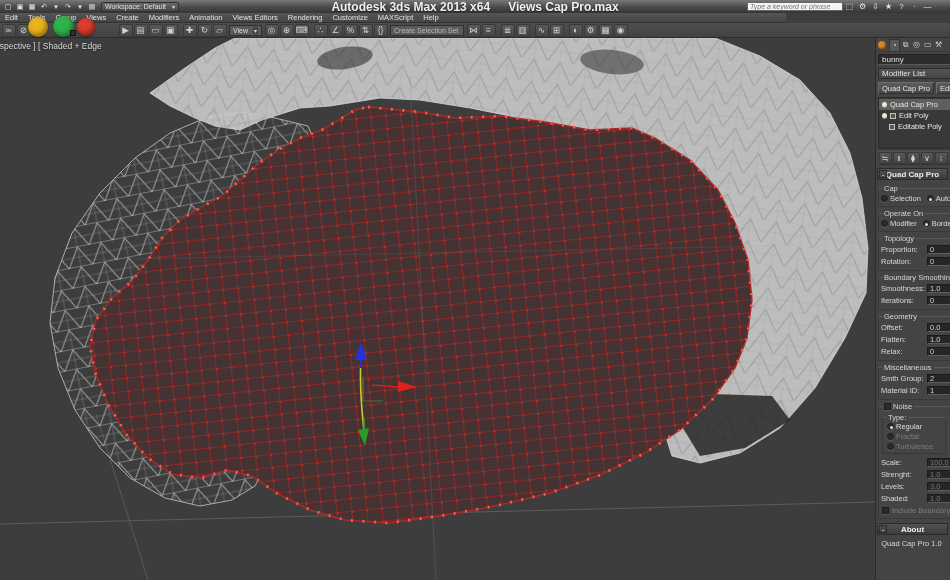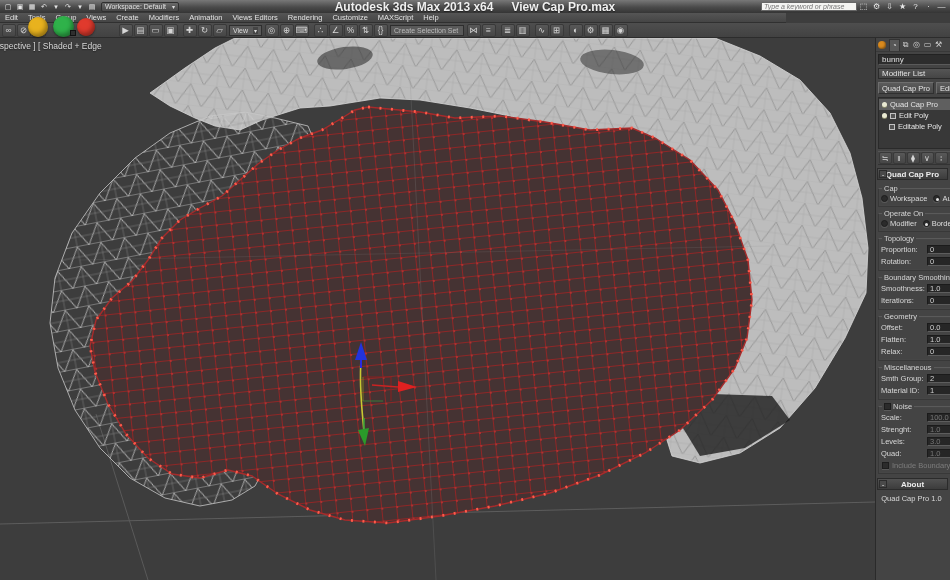--- a/index.html
+++ b/index.html
@@ -14,21 +14,21 @@
   .qa { display:flex; align-items:center; margin-left:2px; }
   .qa .qic { width:10px; height:10px; display:flex; align-items:center; justify-content:center;
     font-size:7px; color:#e6e6e6; margin:0 1px; }
   .wsbox { margin-left:3px; height:10px; background:linear-gradient(#6a6a6a,#474747);
     border:1px solid #2f2f2f; border-radius:2px; display:flex; align-items:center;
     padding:0 3px; font-size:7px; color:#e0e0e0; }
   .wsbox .car { margin-left:6px; font-size:6px; }
   .titles { position:absolute; left:0; right:0; top:0; height:13px; display:flex;
     align-items:center; justify-content:center; gap:18px; pointer-events:none; }
   .titles span { font-weight:bold; font-size:12px; color:#f0f0f0; text-shadow:0 1px 1px #222; }
-  .tbright { margin-left:auto; display:flex; align-items:center; margin-right:2px; }
+  .tbright { margin-left:auto; display:flex; align-items:center; margin-right:16px; }
   .searchbox { width:96px; height:9px; background:#f4f4f2; border:1px solid #666;
     font-size:7px; font-style:italic; color:#777; padding:0 2px;
     font-family:"Liberation Sans", sans-serif; }
   .tbright .qic { width:11px; height:11px; display:flex; align-items:center;
     justify-content:center; font-size:8px; color:#e8e8e8; margin:0 1px; }
 
   
   .menubar { position:absolute; left:0; top:13px; width:786px; height:10px;
     background:linear-gradient(#555,#454545); border-bottom:1px solid #303030;
     display:flex; align-items:center; }
@@ -150,21 +150,21 @@
       <span class="qic">↷</span>
       <span class="qic">▾</span>
       <span class="qic">▤</span>
     </div>
     <div class="wsbox">
       <span>Workspace: Default</span>
       <span class="car">▾</span>
     </div>
     <div class="titles">
       <span>Autodesk 3ds Max  2013 x64</span>
-      <span>View Cap Pro.max</span>
+      <span>Views Cap Pro.max</span>
     </div>
     <div class="tbright">
       <input class="searchbox" placeholder="Type a keyword or phrase" style="">
       <span class="qic">⬚</span>
       <span class="qic">⚙</span>
       <span class="qic">⇩</span>
       <span class="qic">★</span>
       <span class="qic">?</span>
       <span class="qic">·</span>
       <span class="qic">—</span>
@@ -341,21 +341,21 @@
       <div class="rollh">
         <span class="minusbox">-</span>
         <span>Quad Cap Pro</span>
       </div>
       <div class="rbody">
 
         <div class="grp">
           <span class="gtitle">Cap</span>
           <div class="radline">
             <span class="radio"></span>
-            <span class="rlab">Workspace</span>
+            <span class="rlab">Selection</span>
             <span class="radio on"></span>
             <span class="rlab">Automatic</span>
           </div>
         </div>
 
         <div class="grp">
           <span class="gtitle">Operate On</span>
           <div class="radline">
             <span class="radio"></span>
             <span class="rlab">Modifier</span>
@@ -414,34 +414,49 @@
             <span class="plabel">Material ID:</span>
             <span class="pfield">1</span>
           </div>
         </div>
 
         <div class="grp">
           <span class="gtitle" style="display:flex;align-items:center;">
             <span class="chk" style="margin-right:2px"></span>
             <span>Noise</span>
           </span>
+          <div class="subgrp">
+            <span class="gtitle">Type:</span>
+            <div class="radline">
+              <span class="radio on"></span>
+              <span class="rlab">Regular</span>
+            </div>
+            <div class="radline">
+              <span class="radio"></span>
+              <span class="rlab dim">Fractal</span>
+            </div>
+            <div class="radline">
+              <span class="radio"></span>
+              <span class="rlab dim">Turbulence</span>
+            </div>
+          </div>
           <div class="prow">
             <span class="plabel">Scale:</span>
             <span class="pfield dim">100.0</span>
           </div>
           <div class="prow">
             <span class="plabel">Strenght:</span>
             <span class="pfield dim">1.0</span>
           </div>
           <div class="prow">
             <span class="plabel">Levels:</span>
             <span class="pfield dim">3.0</span>
           </div>
           <div class="prow">
-            <span class="plabel">Quad:</span>
+            <span class="plabel">Shaded:</span>
             <span class="pfield dim">1.0</span>
           </div>
           <div class="chkline">
             <span class="chk"></span>
             <span class="rlab dim">Include Boundary</span>
           </div>
         </div>
       </div>
 
       <div class="rollh">

